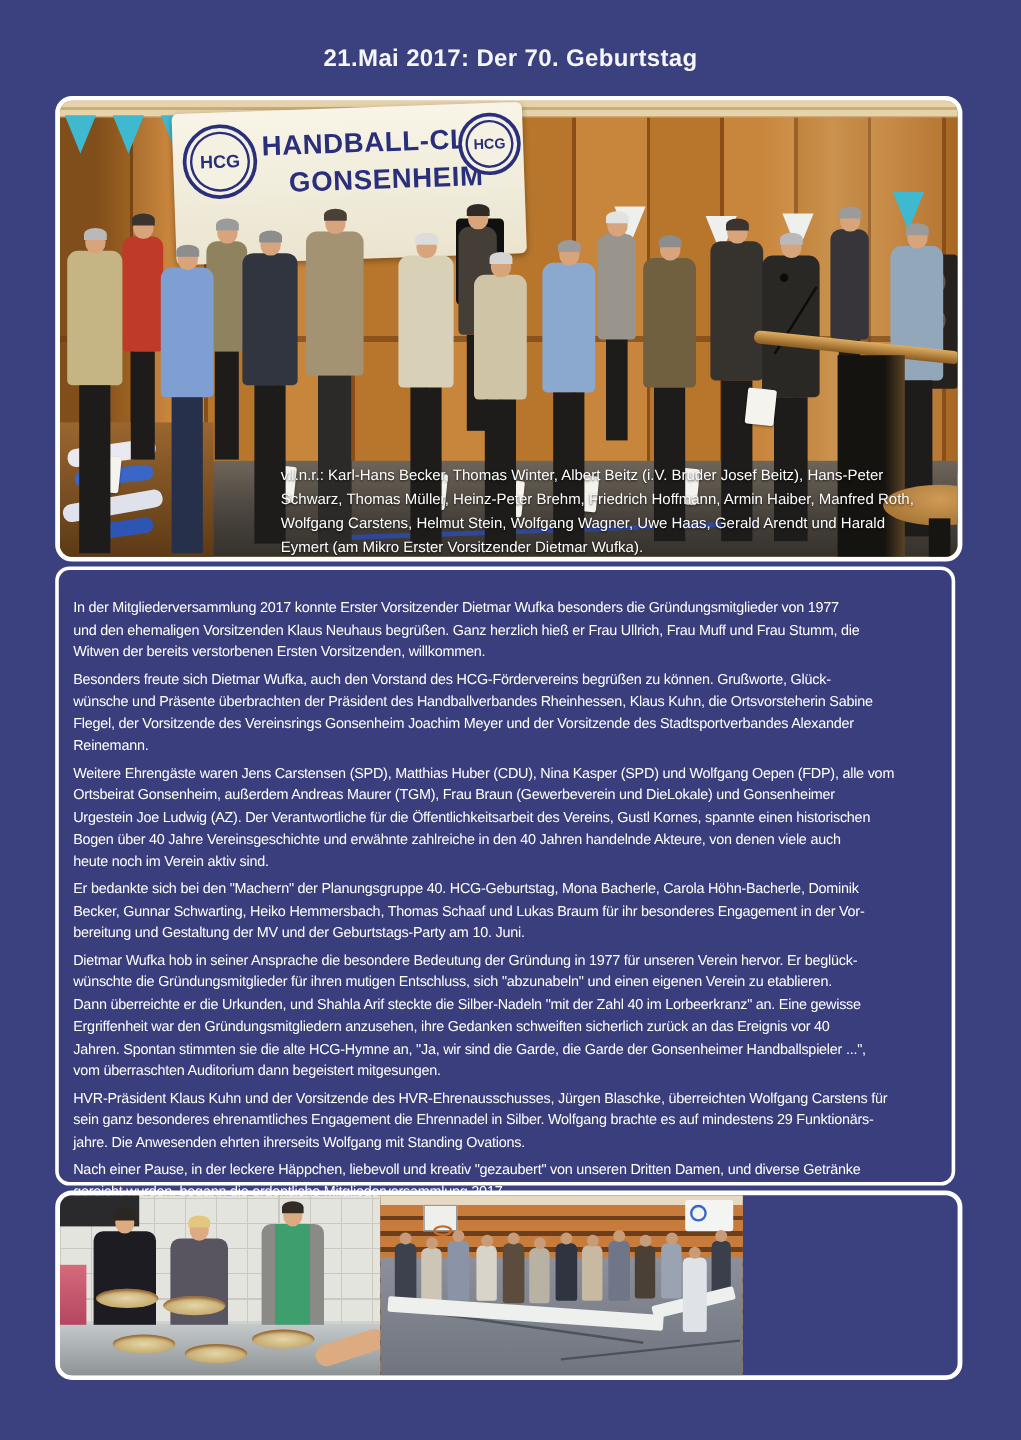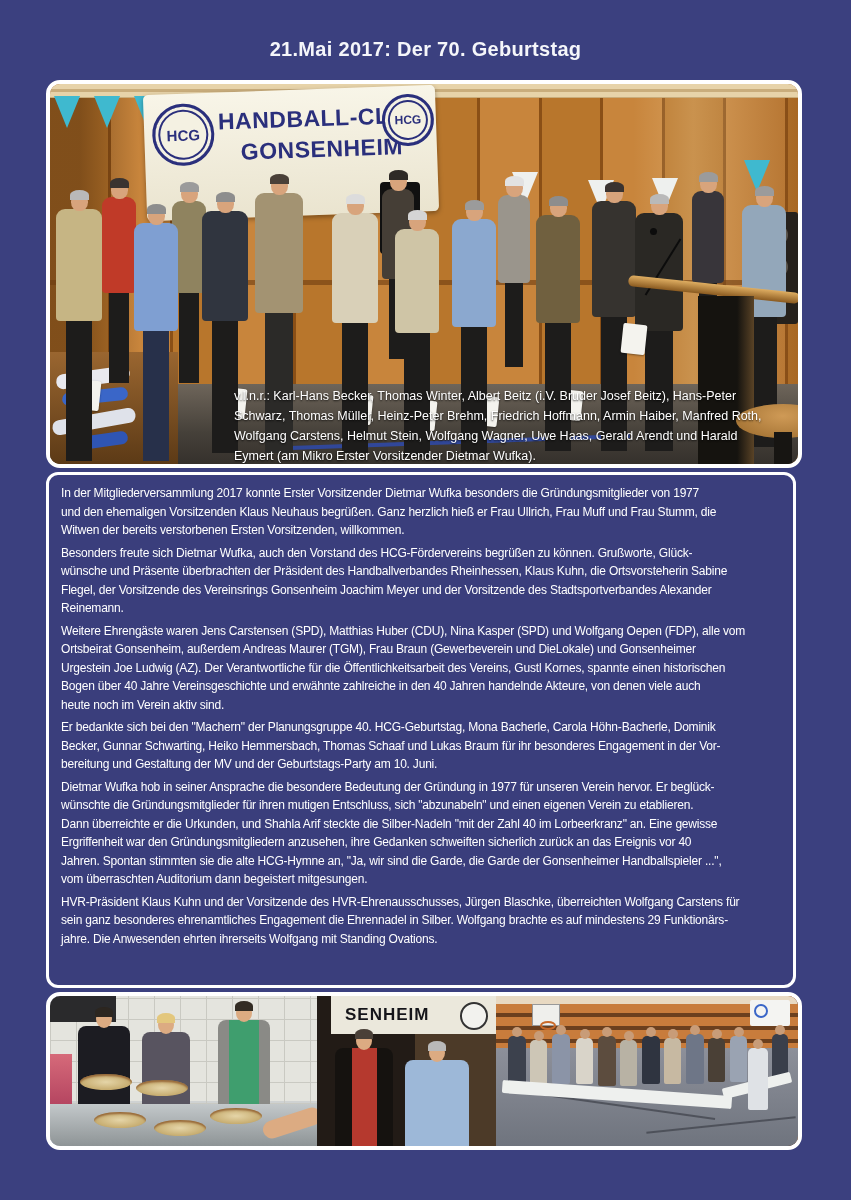--- a/index.html
+++ b/index.html
@@ -73,21 +73,21 @@
     background:radial-gradient(ellipse at 50% 35%,#cf9a56,#9a6a2c);}
   .round-base{position:absolute;left:724px;top:348px;width:18px;height:32px;background:#171512;}
   .photo-caption{
     position:absolute;left:184px;top:302px;width:566px;
     color:#ffffff;font-size:12.5px;line-height:20px;white-space:pre-line;
     text-shadow:0 1px 2px rgba(0,0,0,.8);}
   
   .text-panel{
     position:absolute;left:46px;top:472px;width:750px;height:516px;
     border:3px solid #ffffff;border-radius:12px;background:#3a3e7c;
-    box-sizing:border-box;padding:9px 12px 4px 12px;}
+    box-sizing:border-box;padding:22px 12px 4px 12px;}
   .para{margin:0 0 4px 0;color:#ffffff;font-size:12px;line-height:18.5px;
     letter-spacing:-0.2px;white-space:pre-line;}
   
   .photo-strip{
     position:absolute;left:46px;top:992px;width:748px;height:150px;
     border:4px solid #ffffff;border-radius:14px;overflow:hidden;display:flex;}
   .bphoto{position:relative;height:150px;overflow:hidden;}
   .bp-left{width:267px;background:
       repeating-linear-gradient(0deg,#c9c9c2 0 1px,transparent 1px 21px),
       repeating-linear-gradient(90deg,#c9c9c2 0 1px,transparent 1px 26px),
@@ -284,20 +284,22 @@
 bereitung und Gestaltung der MV und der Geburtstags-Party am 10. Juni.</p>
   <p class="para">Dietmar Wufka hob in seiner Ansprache die besondere Bedeutung der Gründung in 1977 für unseren Verein hervor. Er beglück-
 wünschte die Gründungsmitglieder für ihren mutigen Entschluss, sich "abzunabeln" und einen eigenen Verein zu etablieren.
 Dann überreichte er die Urkunden, und Shahla Arif  steckte die Silber-Nadeln "mit der Zahl 40 im Lorbeerkranz" an. Eine gewisse
 Ergriffenheit war den Gründungsmitgliedern anzusehen,  ihre Gedanken schweiften sicherlich zurück an das Ereignis vor 40
 Jahren. Spontan stimmten sie die alte HCG-Hymne an, "Ja, wir sind die Garde, die Garde der Gonsenheimer Handballspieler ...",
 vom überraschten Auditorium dann begeistert mitgesungen.</p>
   <p class="para">HVR-Präsident Klaus Kuhn und der Vorsitzende des HVR-Ehrenausschusses, Jürgen Blaschke, überreichten Wolfgang Carstens für
 sein ganz besonderes ehrenamtliches Engagement die Ehrennadel in Silber. Wolfgang brachte es auf mindestens 29 Funktionärs-
 jahre. Die Anwesenden ehrten ihrerseits Wolfgang mit Standing Ovations.</p>
+  <p class="para">Nach einer Pause, in der leckere Häppchen, liebevoll und kreativ "gezaubert" von unseren Dritten Damen, und diverse Getränke
+gereicht wurden, begann die ordentliche Mitgliederversammlung 2017.</p>
 </div>
 
 <div class="photo-strip">
 
   <div class="bphoto bp-left">
     <div class="hood"></div>
     <div class="pinkbox"></div>
     <div class="w-fig" style="left:28px;top:14px">
         <div class="w-head" style="--hair:#2c2620"></div>
         <div class="w-torso" style="width:52px;height:96px;background:#1c1c22"></div>
@@ -312,34 +314,20 @@
       </div>
     <div class="tray" style="left:30px;top:78px"></div>
     <div class="tray" style="left:86px;top:84px"></div>
     <div class="counter"></div>
     <div class="tray" style="left:44px;top:116px"></div>
     <div class="tray" style="left:104px;top:124px"></div>
     <div class="tray" style="left:160px;top:112px"></div>
     <div class="arm"></div>
   </div>
 
-  <div class="bphoto bp-mid">
-    <div class="mid-banner">
-      <div class="mid-banner-text">SENHEIM</div>
-      <div class="mid-logo"></div>
-    </div>
-    <div class="w-fig" style="left:18px;top:36px">
-        <div class="w-head" style="--hair:#4a4038"></div>
-        <div class="w-torso" style="width:58px;height:114px;background:linear-gradient(90deg,#15120f 0 30%,#b5392e 30% 72%,#15120f 72%)"></div>
-      </div>
-    <div class="w-fig" style="left:88px;top:48px">
-        <div class="w-head" style="--hair:#b9b9b9"></div>
-        <div class="w-torso" style="width:64px;height:102px;background:#9db8d8"></div>
-      </div>
-  </div>
 
   <div class="bphoto bp-right">
     <div class="hoop"></div>
     <div class="sign"></div>
     <div class="bp-right-floor"></div>
     <div class="court-line" style="left:20px;top:108px;width:200px;transform:rotate(8deg)"></div>
     <div class="court-line" style="left:150px;top:128px;width:150px;transform:rotate(-6deg)"></div>
     <div class="c-fig" style="left:12px;top:40px;width:18px;height:52px;background:#3c414d"></div>
     <div class="c-fig" style="left:34px;top:44px;width:17px;height:48px;background:#cdc6b6"></div>
     <div class="c-fig" style="left:56px;top:38px;width:18px;height:50px;background:#8b94a7"></div>

